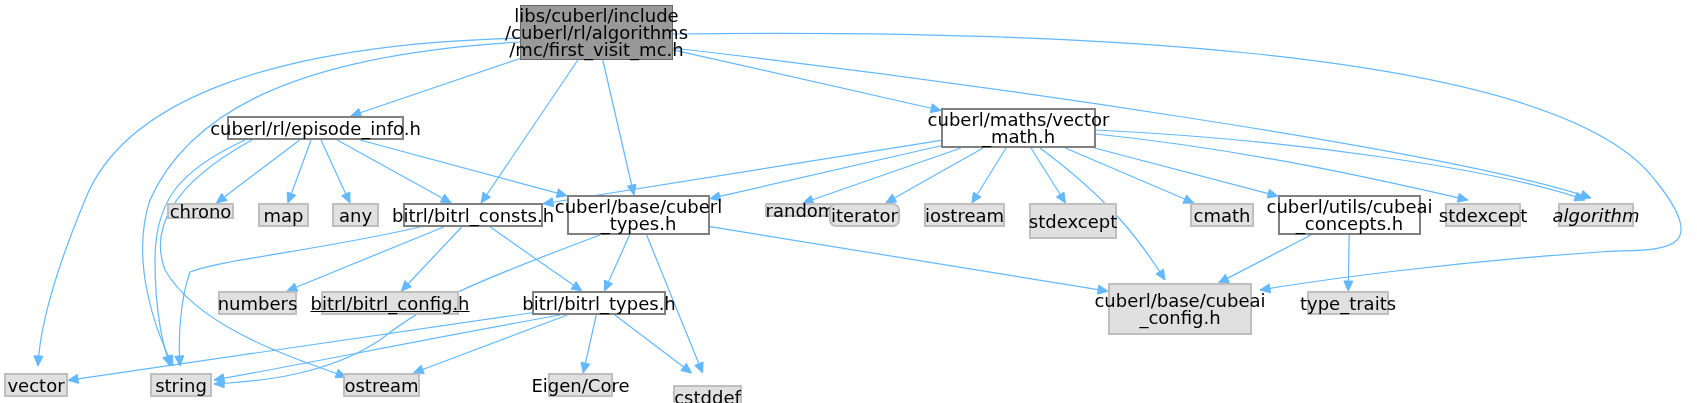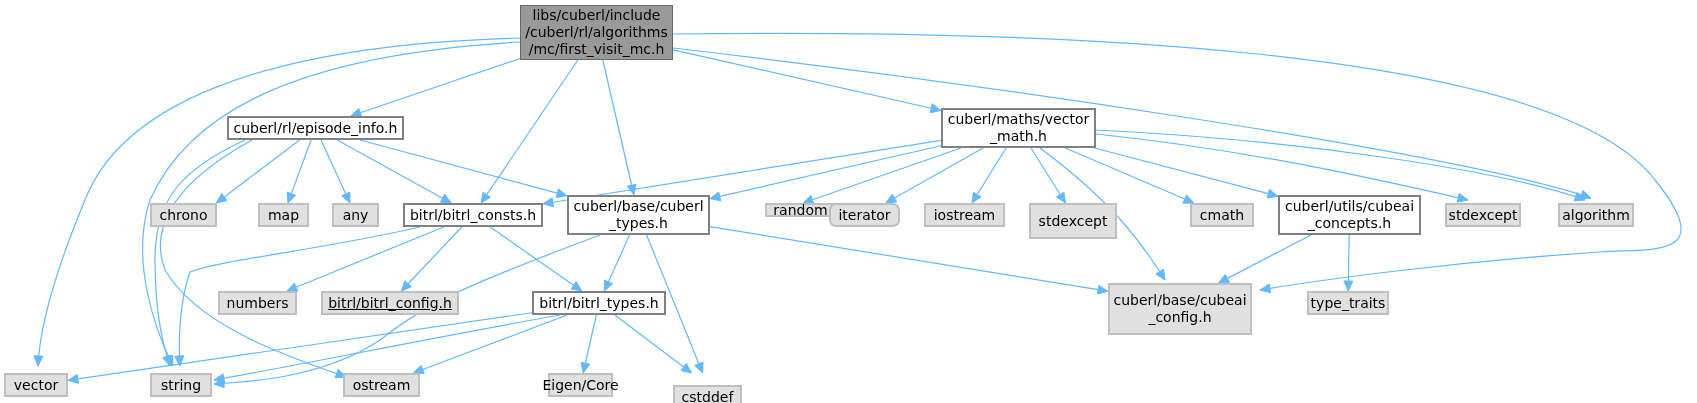--- a/index.html
+++ b/index.html
@@ -1,21 +1,21 @@
 <!DOCTYPE html>
 <html><head>
 <meta charset="utf-8">
 <style>
   html, body { margin:0; padding:0; background:#ffffff; }
   body { width:1697px; height:403px; position:relative; overflow:hidden;
          font-family:"DejaVu Sans", sans-serif; }
   #graph { position:absolute; left:0; top:0; width:1697px; height:403px; }
   svg#edges { position:absolute; left:0; top:0; }
   .node { position:absolute; box-sizing:border-box; display:flex; align-items:center;
-          justify-content:center; text-align:center; font-size:14px; line-height:17px;
+          justify-content:center; text-align:center; font-size:18px; line-height:17px;
           color:#000; white-space:pre; }
   .node.root { background:#999999; border:1px solid #666666; }
   .node.local { background:#ffffff; border:2px solid #808080; }
   .node.sys { background:#e0e0e0; border:2px solid #bfbfbf; color:#000; }
   .edge { fill:none; stroke:#63b8ff; stroke-width:1.2; }
   .arrow { fill:#63b8ff; stroke:#63b8ff; stroke-width:1; }
 </style>
 </head>
 <body>
 
@@ -104,35 +104,35 @@
       <polygon points="583.2073170731708,373 589.7977700473672,364.2355302730339 581.0184301647733,362.2548255434243" class="arrow"></polygon>
       <polygon points="691.6219512195122,373 686.3572809168286,363.38057971580196 680.9308470014928,370.5606782501183" class="arrow"></polygon>
     </svg>
 
   <div class="node root" style="left: 520px; top: 5px; width: 153px; height: 55px;">libs/cuberl/include
 /cuberl/rl/algorithms
 /mc/first_visit_mc.h</div>
   <div class="node local" style="left: 941px; top: 108px; width: 155px; height: 40px;">cuberl/maths/vector
 _math.h</div>
   <div class="node local" style="left: 227px; top: 116px; width: 177px; height: 24px;">cuberl/rl/episode_info.h</div>
-  <div class="node sys" style="left: 150px; top: 203px; width: 67px; height: 24px;">chrono</div>
+  <div class="node sys" style="left: 167px; top: 203px; width: 67px; height: 16px;">chrono</div>
   <div class="node sys" style="left: 258px; top: 203px; width: 51px; height: 24px;">map</div>
   <div class="node sys" style="left: 332px; top: 203px; width: 47px; height: 24px;">any</div>
   <div class="node local" style="left: 403px; top: 203px; width: 140px; height: 24px;">bitrl/bitrl_consts.h</div>
   <div class="node local" style="left: 567px; top: 195px; width: 143px; height: 40px;">cuberl/base/cuberl
 _types.h</div>
   <div class="node sys" style="left: 733px; top: 203px; width: 71px; height: 14px; margin-left: 32px;">random</div>
   <div class="node sys" style="left: 829px; top: 203px; width: 71px; height: 24px; border-radius: 7px;">iterator</div>
   <div class="node sys" style="left: 924px; top: 203px; width: 81px; height: 24px;">iostream</div>
   <div class="node sys" style="left: 1029px; top: 203px; width: 88px; height: 36px;">stdexcept</div>
   <div class="node sys" style="left: 1190px; top: 203px; width: 64px; height: 24px;">cmath</div>
   <div class="node local" style="left: 1278px; top: 195px; width: 143px; height: 40px;">cuberl/utils/cubeai
 _concepts.h</div>
   <div class="node sys" style="left: 1445px; top: 203px; width: 76px; height: 24px;">stdexcept</div>
-  <div class="node sys" style="left: 1558px; top: 203px; width: 76px; height: 24px;">algorithm</div>
+  <div class="node sys" style="left: 1558px; top: 203px; width: 76px; height: 24px; font-style: italic;">algorithm</div>
   <div class="node sys" style="left: 218px; top: 291px; width: 79px; height: 24px;">numbers</div>
   <div class="node sys" style="left: 321px; top: 291px; width: 138px; height: 24px; text-decoration: underline;">bitrl/bitrl_config.h</div>
   <div class="node local" style="left: 532px; top: 291px; width: 134px; height: 24px;">bitrl/bitrl_types.h</div>
   <div class="node sys" style="left: 1108px; top: 283px; width: 144px; height: 52px;">cuberl/base/cubeai
 _config.h</div>
   <div class="node sys" style="left: 1307px; top: 291px; width: 82px; height: 24px;">type_traits</div>
   <div class="node sys" style="left: 4px; top: 373px; width: 64px; height: 24px;">vector</div>
   <div class="node sys" style="left: 150px; top: 373px; width: 62px; height: 24px;">string</div>
   <div class="node sys" style="left: 343px; top: 373px; width: 77px; height: 24px;">ostream</div>
   <div class="node sys" style="left: 548px; top: 373px; width: 65px; height: 24px;">Eigen/Core</div>

